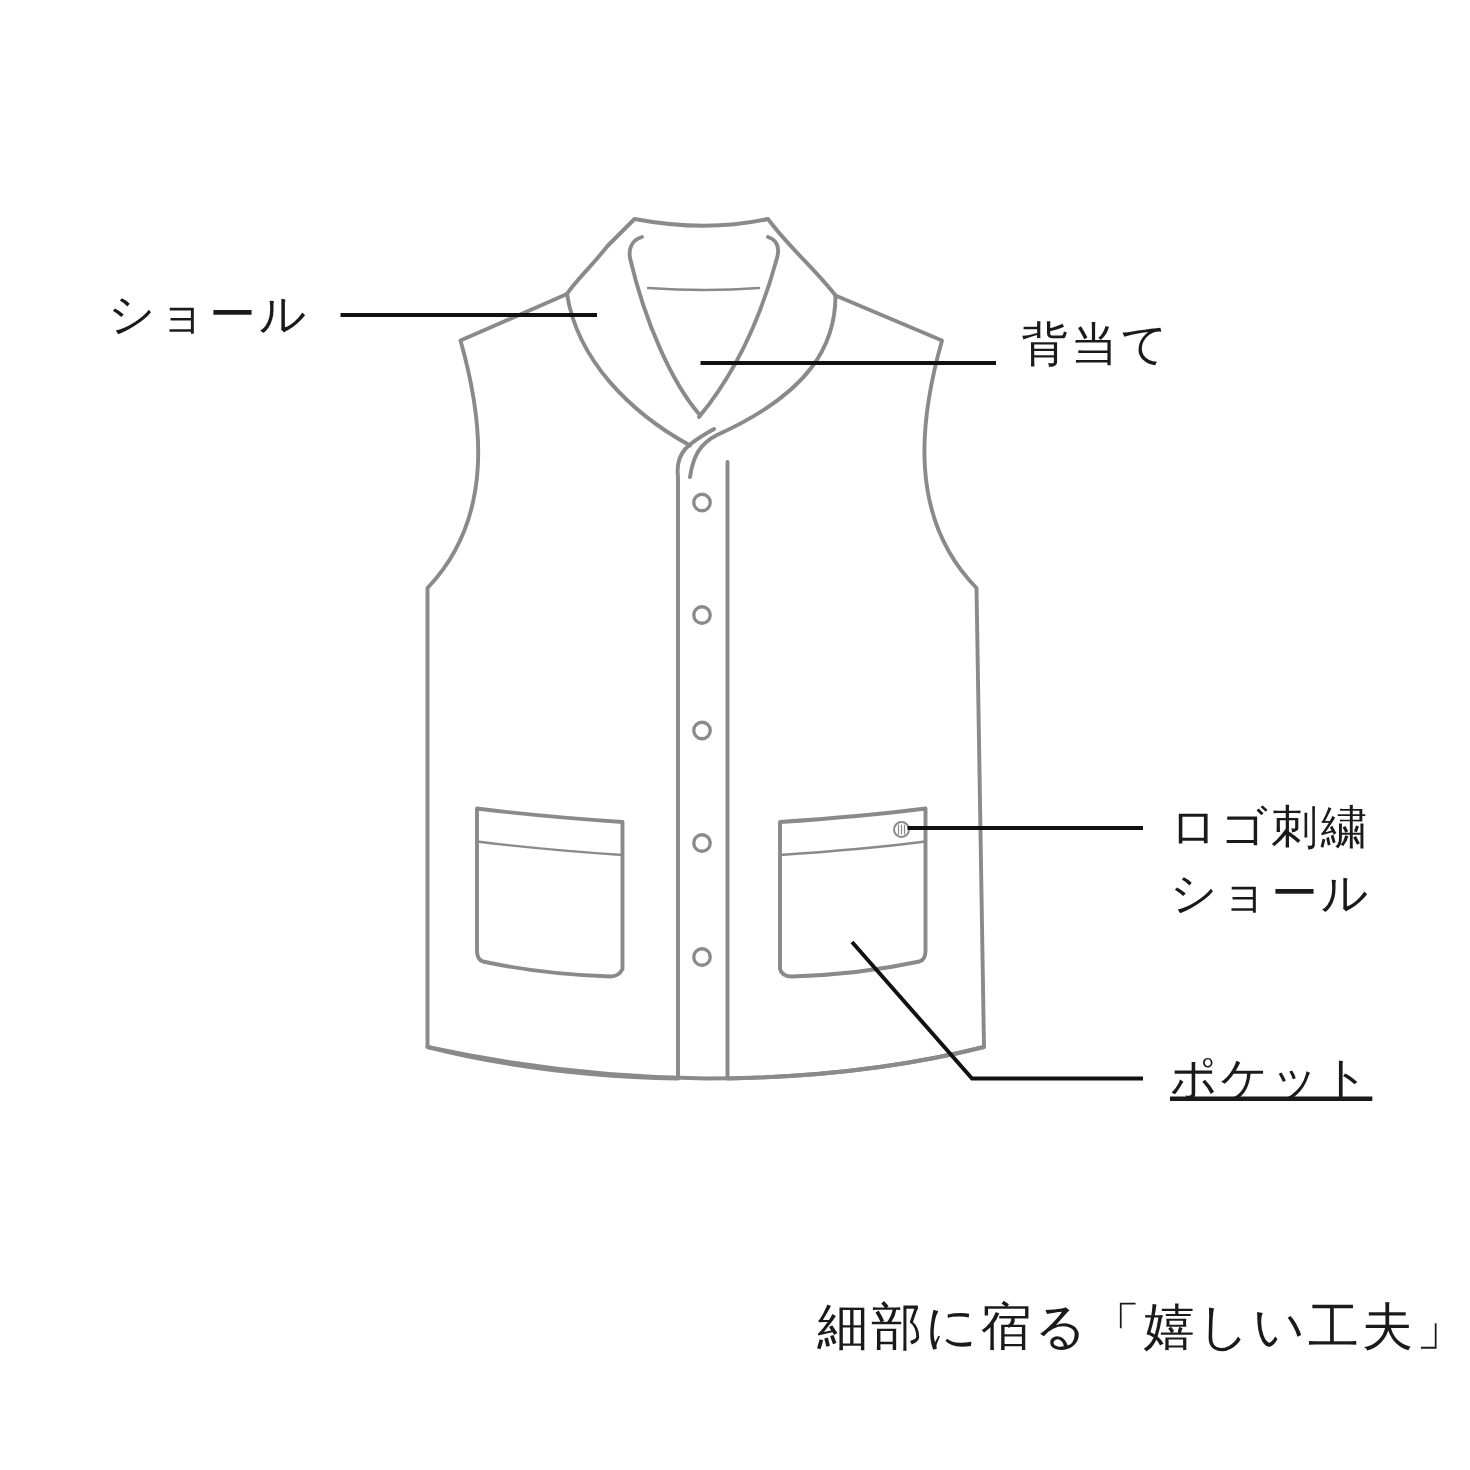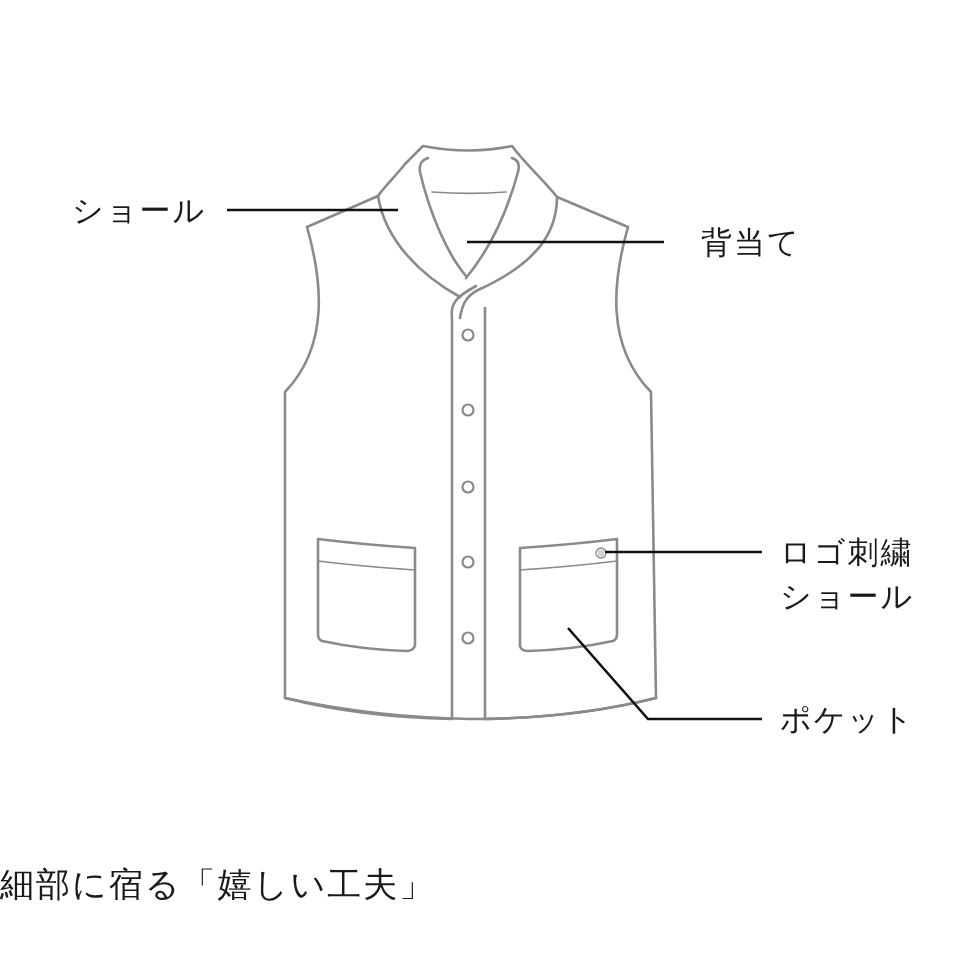--- a/index.html
+++ b/index.html
@@ -1,20 +1,20 @@
 <!DOCTYPE html>
 <html><head>
 <meta charset="utf-8">
 <style>
   html, body { margin: 0; padding: 0; background: #ffffff; }
   body { width: 980px; height: 980px; position: relative; overflow: hidden; font-family: "DejaVu Sans", "Liberation Sans", sans-serif; }
   .canvas { position: absolute; left: 0; top: 0; width: 980px; height: 928px; }
   svg.drawing { position: absolute; left: 0; top: 0; }
   .label { position: absolute; color: #1a1a1a; font-size: 31px; line-height: 44px; letter-spacing: 2px; white-space: nowrap; }
-  .caption { position: absolute; left: 0; width: 980px; top: 862px; text-align: left; color: #1a1a1a; font-size: 34px; letter-spacing: 2px; }
+  .caption { position: absolute; left: 0; width: 980px; top: 862px; text-align: right; color: #1a1a1a; font-size: 34px; letter-spacing: 2px; }
 </style>
 </head>
 <body>
 
 <div class="canvas">
   <svg class="drawing" width="980" height="980" viewBox="0 0 980 980" xmlns="http://www.w3.org/2000/svg">
     <g fill="none" stroke="#8a8a8a" stroke-width="2.6" stroke-linecap="round" stroke-linejoin="round">
 
       <path d="M378 196 L307 227 C322 280 330 345 285 392 L285 698 C340 712 400 718 452 719 L452 318 C450 302 458 296 476 286"></path>
 
@@ -53,23 +53,23 @@
       <line x1="467" y1="242" x2="664" y2="242"></line>
       <line x1="605" y1="552" x2="762" y2="552"></line>
       <polyline points="568,628 648,719 762,719"></polyline>
     </g>
   </svg>
 
   <div class="label" style="left:72px; top:188px;">
     <div>ショール</div>
   </div>
 
-  <div class="label" style="left:681px; top:220px;margin-left:20px;">背当て</div>
+  <div class="label" style="left:681px; top:208px;">背当て</div>
 
   <div class="label" style="left:780px; top:530px;">
     <div>ロゴ刺繍</div>
     <div>ショール</div>
   </div>
 
-  <div class="label" style="left:780px; top:697px;">ポケット</div>
+  <div class="label" style="left:780px; top:697px;text-decoration:underline;">ポケット</div>
 
   <div class="caption">細部に宿る「嬉しい工夫」</div>
 </div>
 
 </body></html>

